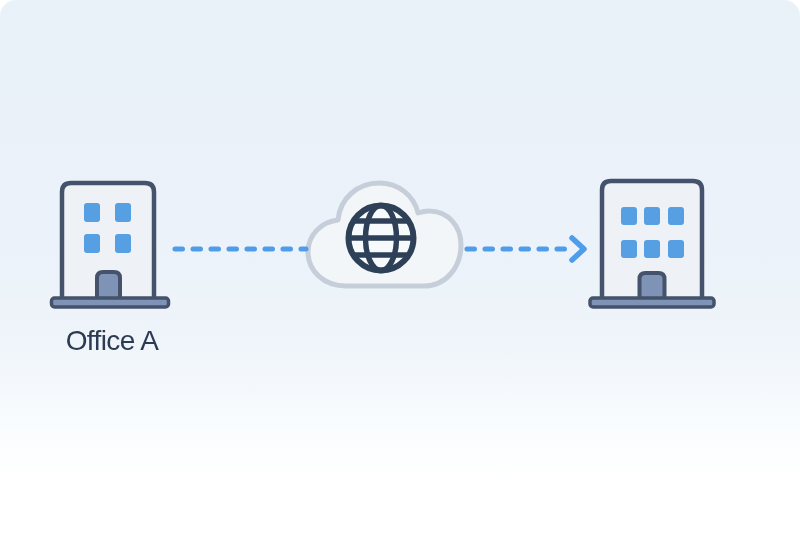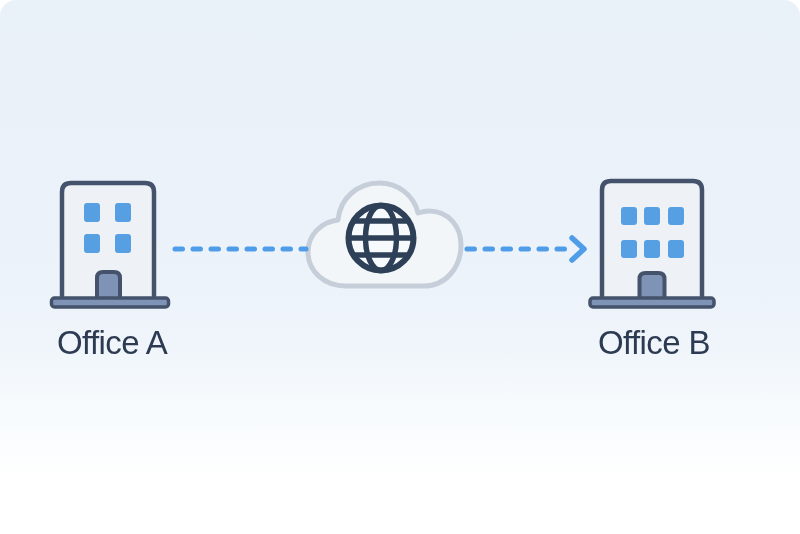--- a/index.html
+++ b/index.html
@@ -26,21 +26,21 @@
       #ebf2f9 45%,
       #eef4fa 62%,
       #f9fcfe 80%,
       #ffffff 90%,
       #ffffff 100%);
   }
   .node-icon { position: absolute; }
   .node-label {
     position: absolute;
     color: #2d3b52;
-    font-size: 33px;
+    font-size: 28px;
     font-weight: 500;
     letter-spacing: -0.6px;
     line-height: 1.18;
     text-align: center;
     white-space: nowrap;
   }
   .label-office-a { left: 31px;  top: 324px; width: 162px; }
   .label-internet { left: 262px; top: 314px; width: 260px; }
   .label-office-b { left: 573px; top: 324px; width: 162px; }
   .connector-layer {
@@ -106,16 +106,15 @@
       </g>
     </svg>
 
     <svg class="connector-layer" width="800" height="534" viewBox="0 0 800 534">
       <path d="M 175 249 H 306" fill="none" stroke="#4f9de9" stroke-width="5" stroke-linecap="round" stroke-dasharray="7.5 10.5"></path>
       <path d="M 467 249 H 570" fill="none" stroke="#4f9de9" stroke-width="5" stroke-linecap="round" stroke-dasharray="7.5 10.5"></path>
       <path d="M 572 238 L 584 249 L 572 260" fill="none" stroke="#4f9de9" stroke-width="5.5" stroke-linecap="round" stroke-linejoin="round"></path>
     </svg>
 
     <div class="node-label label-office-a">Office A</div>
-    <div class="node-label label-office-b">Office B</div>
 
   </div>
 </div>
 
 </body></html>

